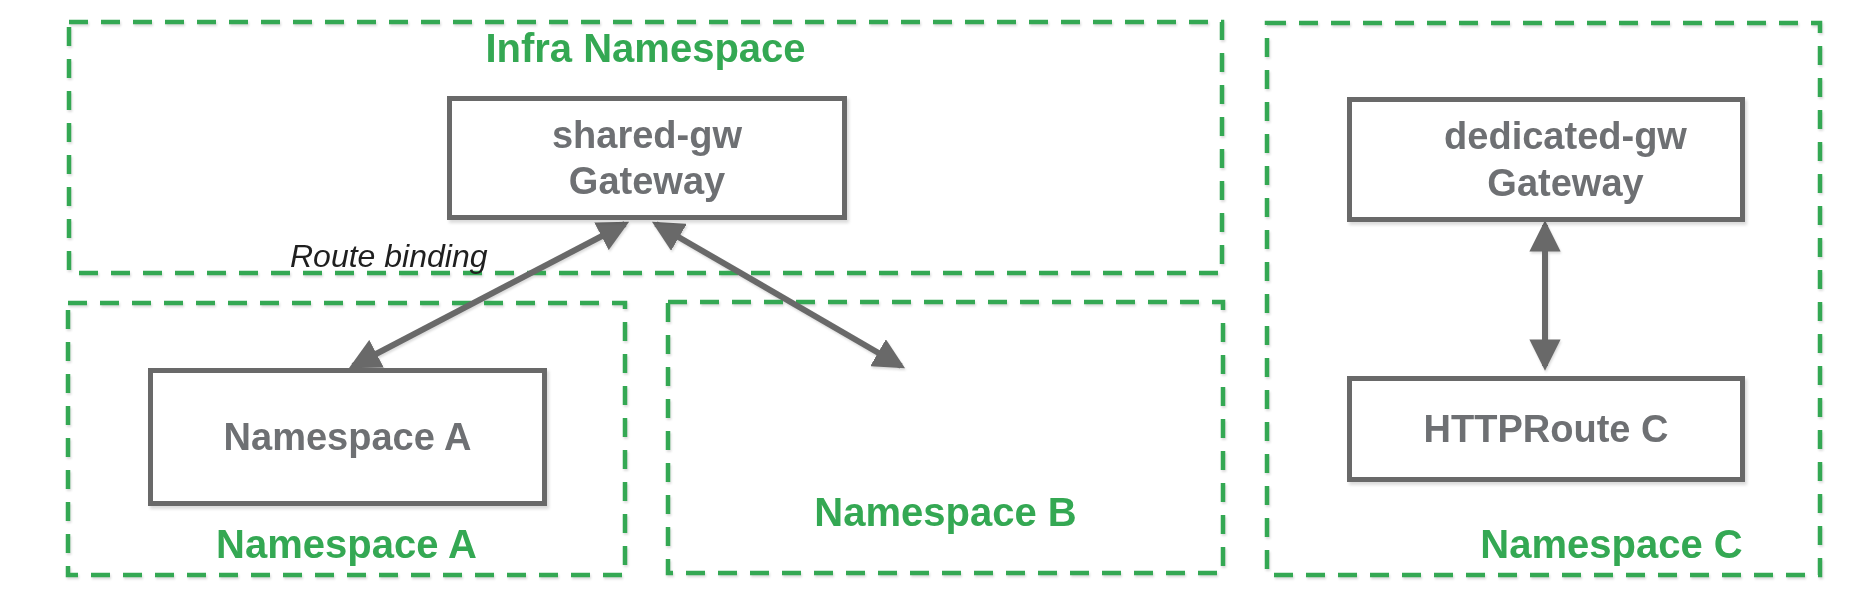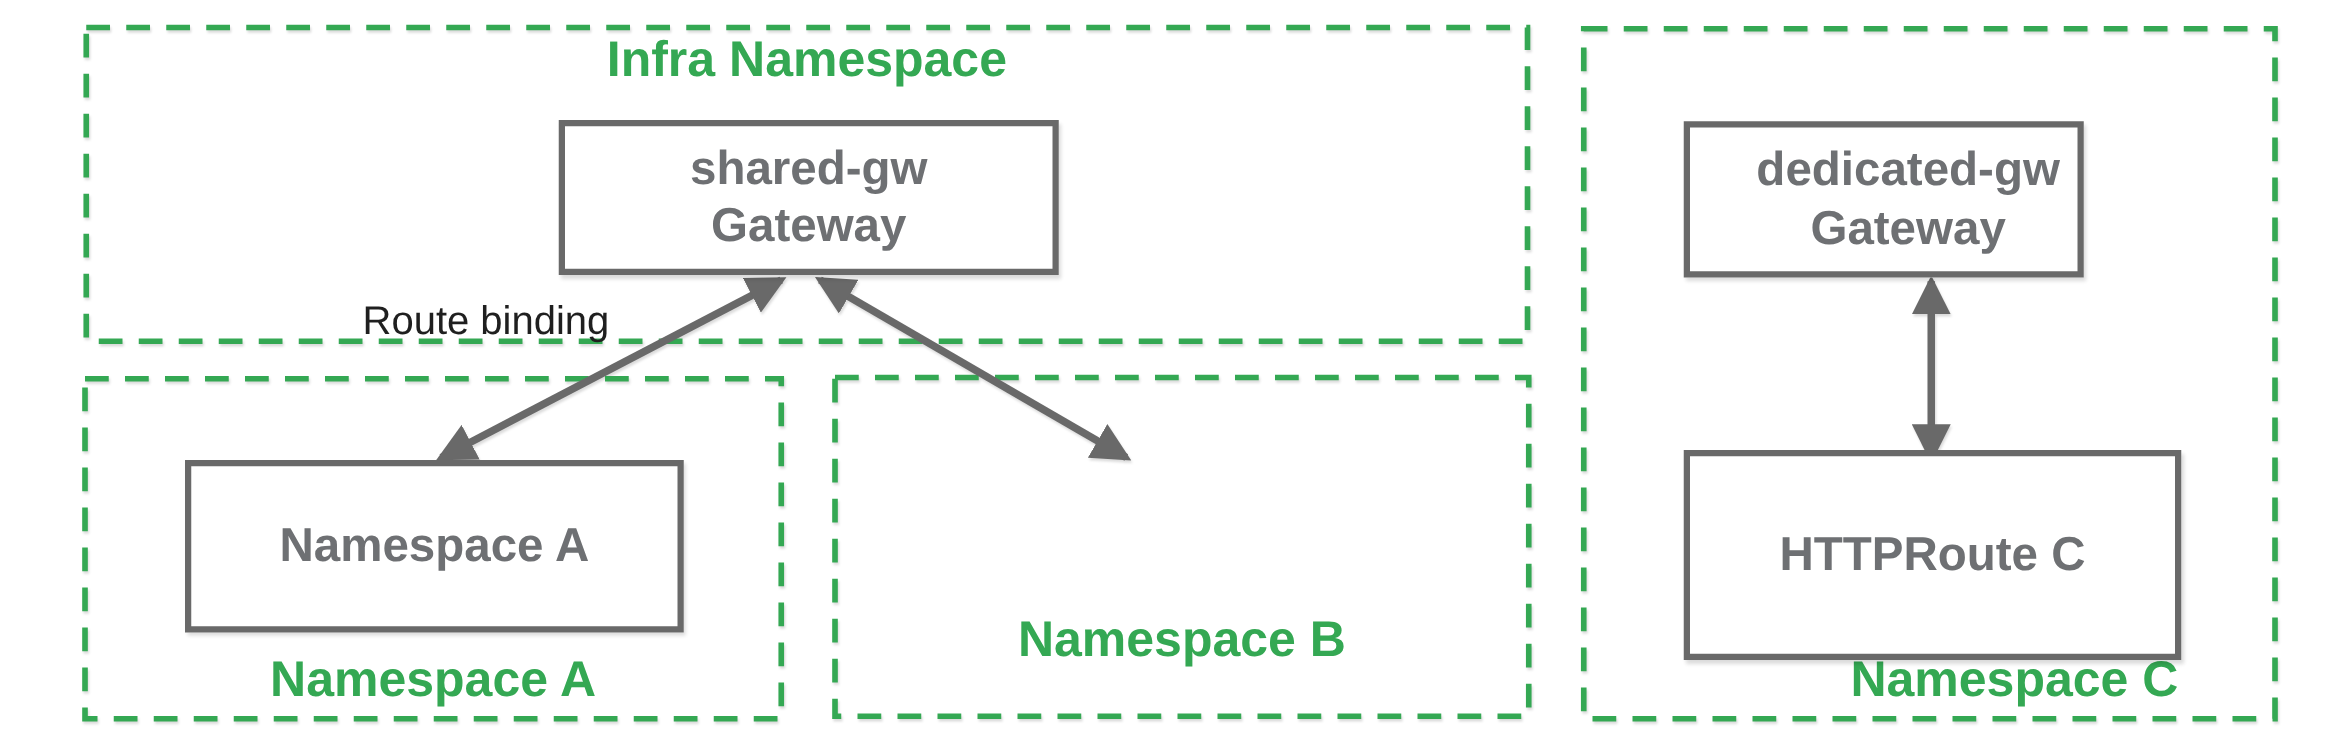--- a/index.html
+++ b/index.html
@@ -33,24 +33,24 @@
     align-items: center;
     justify-content: center;
     text-align: center;
     color: #6e7073;
     font-weight: bold;
     font-size: 38px;
     line-height: 1.22;
     box-shadow: 2px 3px 3px rgba(0,0,0,0.14);
   }
   #node-shared-gw    { left: 447px;  top: 96px;  width: 400px; height: 124px; text-align: right; }
-  #node-dedicated-gw { left: 1347px; top: 97px;  width: 320px; height: 125px; padding-left: 39px; }
+  #node-dedicated-gw { left: 1347px; top: 97px;  width: 398px; height: 125px; padding-left: 39px; }
   #node-route-a      { left: 148px;  top: 368px; width: 399px; height: 138px; }
   #node-route-b      { left: 746px;  top: 368px; width: 399px; height: 139px; }
-  #node-route-c      { left: 1347px; top: 360px; width: 398px; height: 168px; }
+  #node-route-c      { left: 1347px; top: 376px; width: 398px; height: 106px; }
   .ns-label {
     position: absolute;
     color: #34A853;
     font-weight: bold;
     font-size: 40px;
     line-height: 1.0;
     text-align: center;
     white-space: nowrap;
   }
   #label-infra { left: 69px;   top: 28px;  width: 1153px; }
@@ -58,20 +58,21 @@
   #label-ns-b  { left: 668px;  top: 492px; width: 555px; }
   #label-ns-c  { left: 1335px; top: 524px; width: 553px; }
   #edge-label {
     position: absolute;
     left: 290px;
     top: 238px;
     font-size: 32px;
     font-weight: normal;
     color: #1f1f1f;
     white-space: nowrap;
+    font-style: italic;
   }
 </style>
 </head>
 <body>
 
 <div id="canvas">
 
   <svg id="edge-layer" viewBox="0 0 1860 600" xmlns="http://www.w3.org/2000/svg">
     <defs>
       <marker id="arrow" viewBox="0 0 10 10" refX="8.5" refY="5" markerWidth="5.2" markerHeight="5.2" orient="auto-start-reverse">

